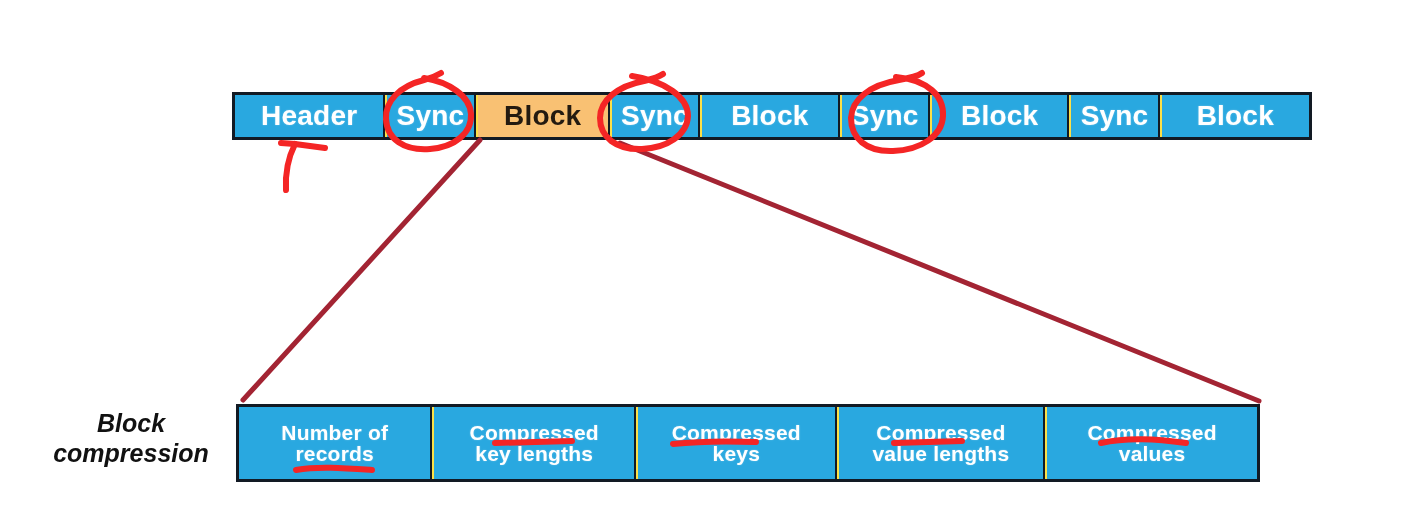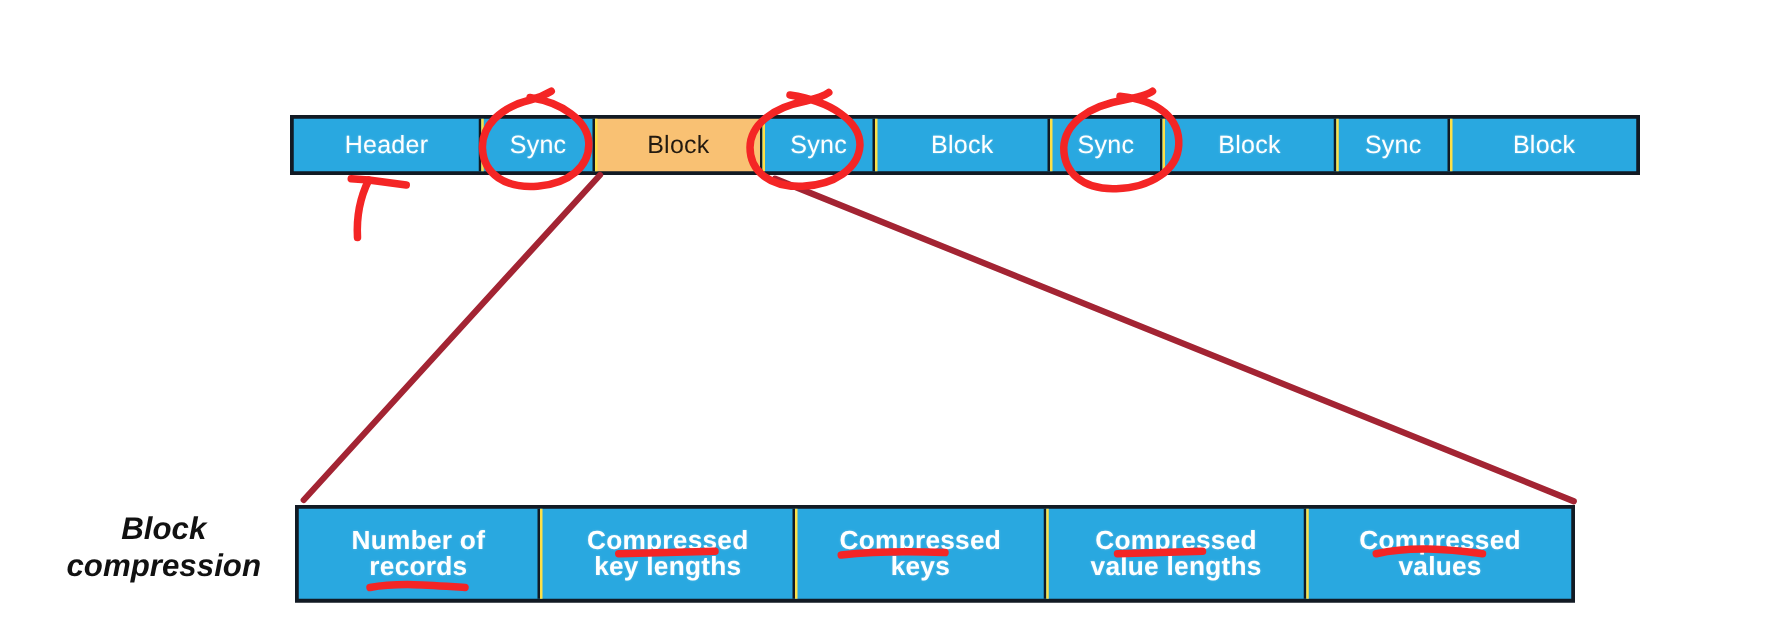--- a/index.html
+++ b/index.html
@@ -54,22 +54,22 @@
   .cell:last-child  { border-right: none; }
 
   
   #top-bar {
     left: 232px;
     top: 92px;
     width: 1080px;
     height: 48px;
   }
   #top-bar .cell {
-    font-size: 20px;
-    font-weight: 400;
+    font-size: 28px;
+    font-weight: 700;
     text-shadow: 0 0 2px rgba(255,255,255,.35);
   }
   #top-bar .cell.orange {
     background: #f9c173;
     color: #231a10;
     text-shadow: none;
   }
 
   
   #bottom-bar {

